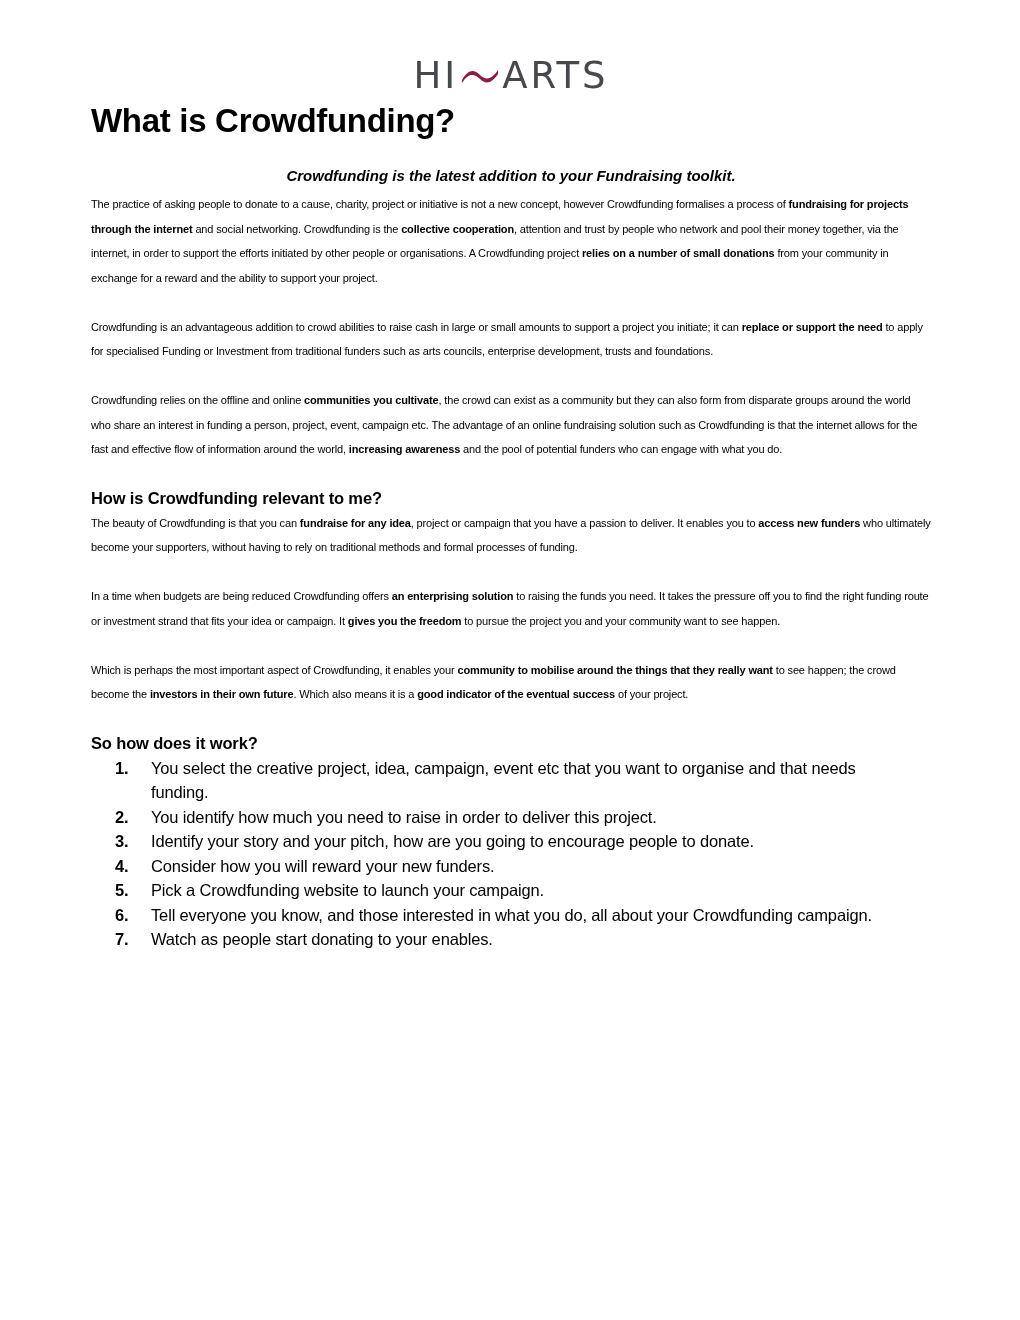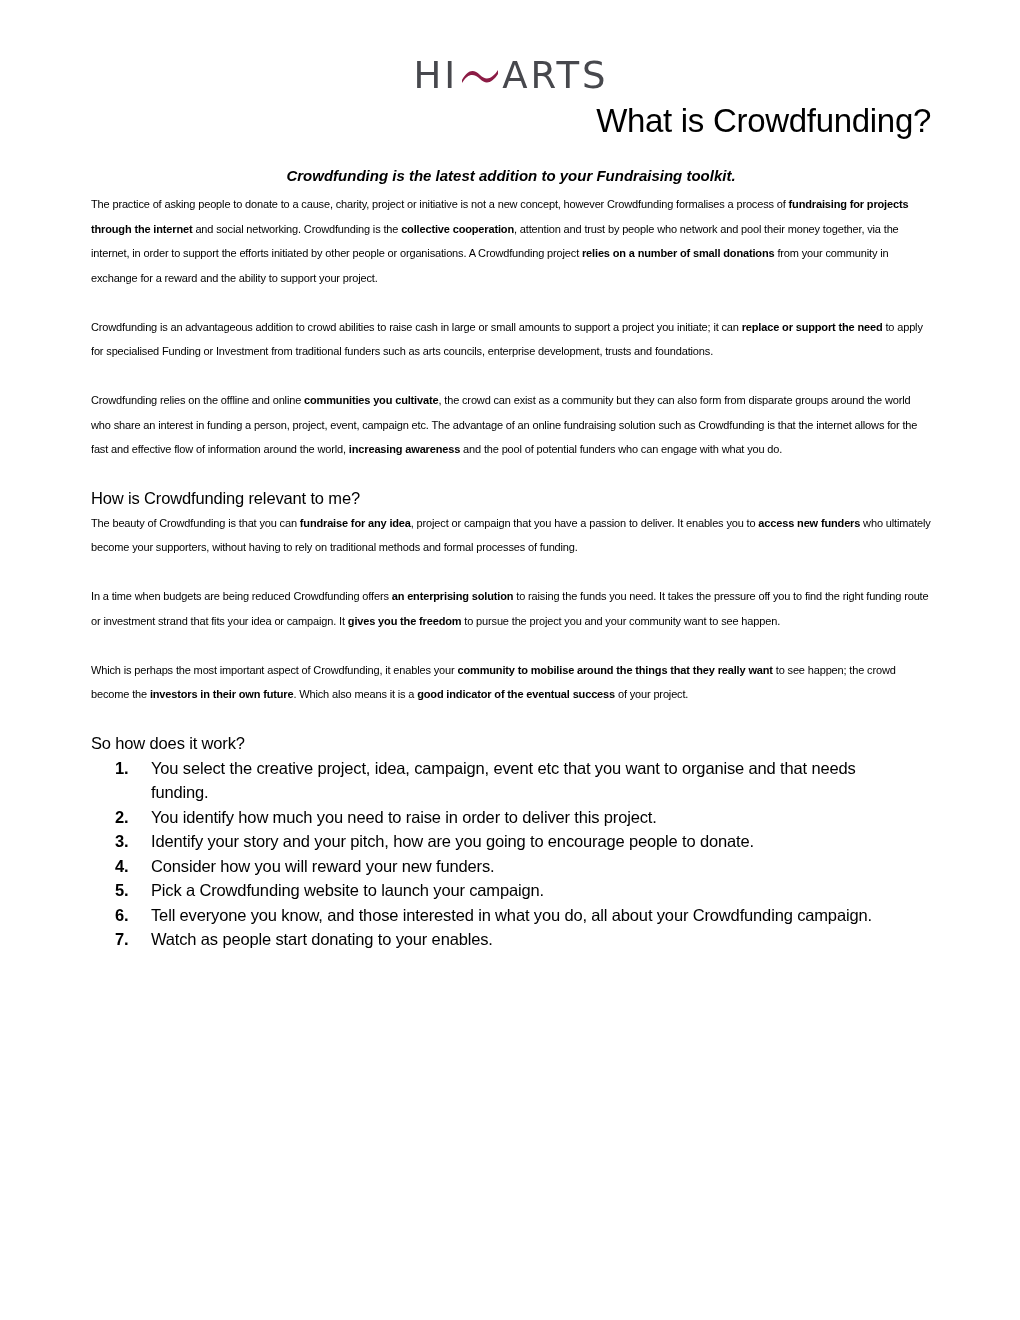--- a/index.html
+++ b/index.html
@@ -3,28 +3,28 @@
 <meta charset="utf-8">
 <style>
   html, body { margin: 0; padding: 0; background: #ffffff; }
   body { width: 1020px; height: 1320px; position: relative; overflow: hidden;
          font-family: "Liberation Sans", sans-serif; color: #000; }
   .page { position: absolute; left: 91px; top: 52px; width: 840px; }
   .logo { display: flex; justify-content: center; align-items: center; height: 46px; }
   .logo-text { font-family: "DejaVu Sans", sans-serif; font-weight: normal; font-size: 37px;
                color: #47484d; letter-spacing: 3px; display: flex; align-items: center; }
   .logo-wave { display: inline-block; width: 40px; height: 24px; margin: 0 2px; }
-  .title { text-align: right; font-family: "Liberation Sans", sans-serif; font-weight: normal;
+  .title { text-align: left; font-family: "Liberation Sans", sans-serif; font-weight: bold;
            font-size: 33px; margin: 2px 0 0 0; line-height: 42px; letter-spacing: -0.3px; }
   .subtitle { text-align: center; font-style: italic; font-weight: bold; font-size: 15px;
               margin: 22px 0 0 0; line-height: 24px; }
   p.para { font-size: 11px; line-height: 24.5px; margin: 0; letter-spacing: -0.15px; }
   p.first { margin-top: 4px; }
   .gap { height: 24.5px; }
-  .heading { font-weight: normal; font-size: 16.5px; line-height: 24.5px; margin: 0; letter-spacing: -0.15px; }
+  .heading { font-weight: bold; font-size: 16.5px; line-height: 24.5px; margin: 0; letter-spacing: -0.15px; }
   ol.steps { list-style: none; margin: 0; padding: 0; }
   ol.steps li { display: flex; font-size: 16.5px; line-height: 24.5px; letter-spacing: -0.15px; }
   .num { font-weight: bold; width: 36px; padding-left: 24px; box-sizing: content-box; flex-shrink: 0; }
   .step-text { flex: 1; padding-right: 20px; }
   b { font-weight: bold; }
 </style>
 </head>
 <body>
 
 <div class="page">

